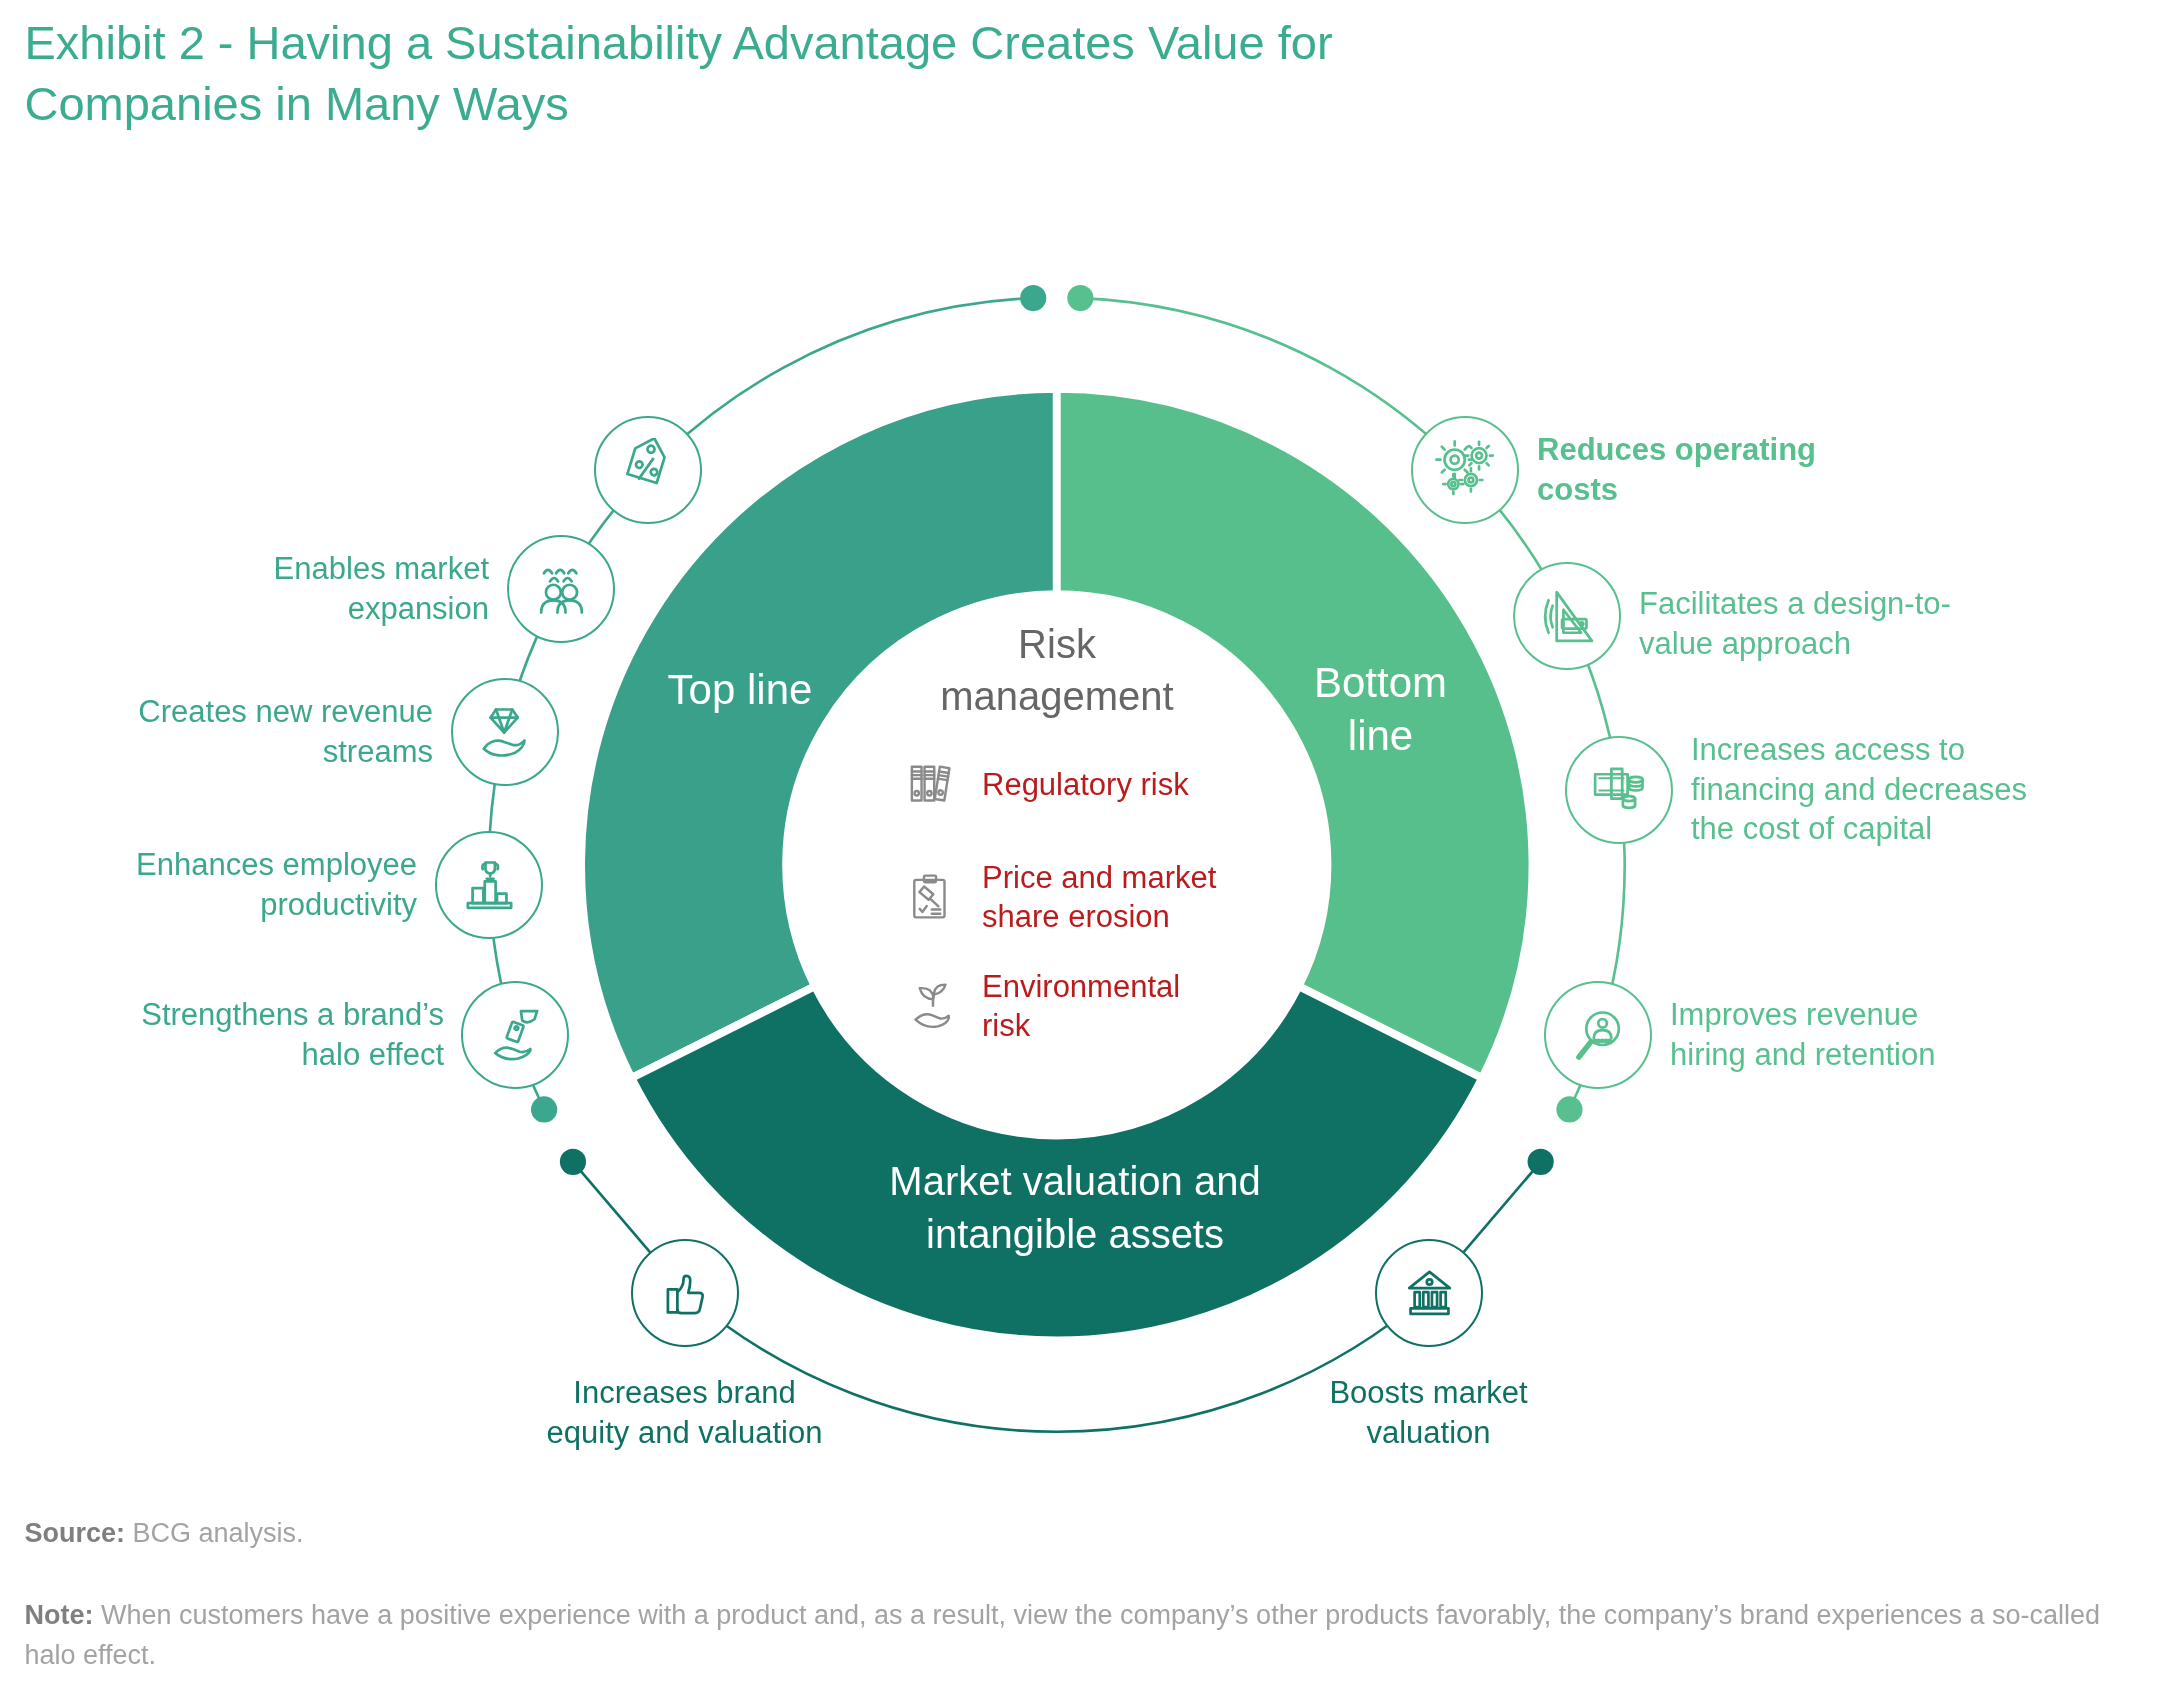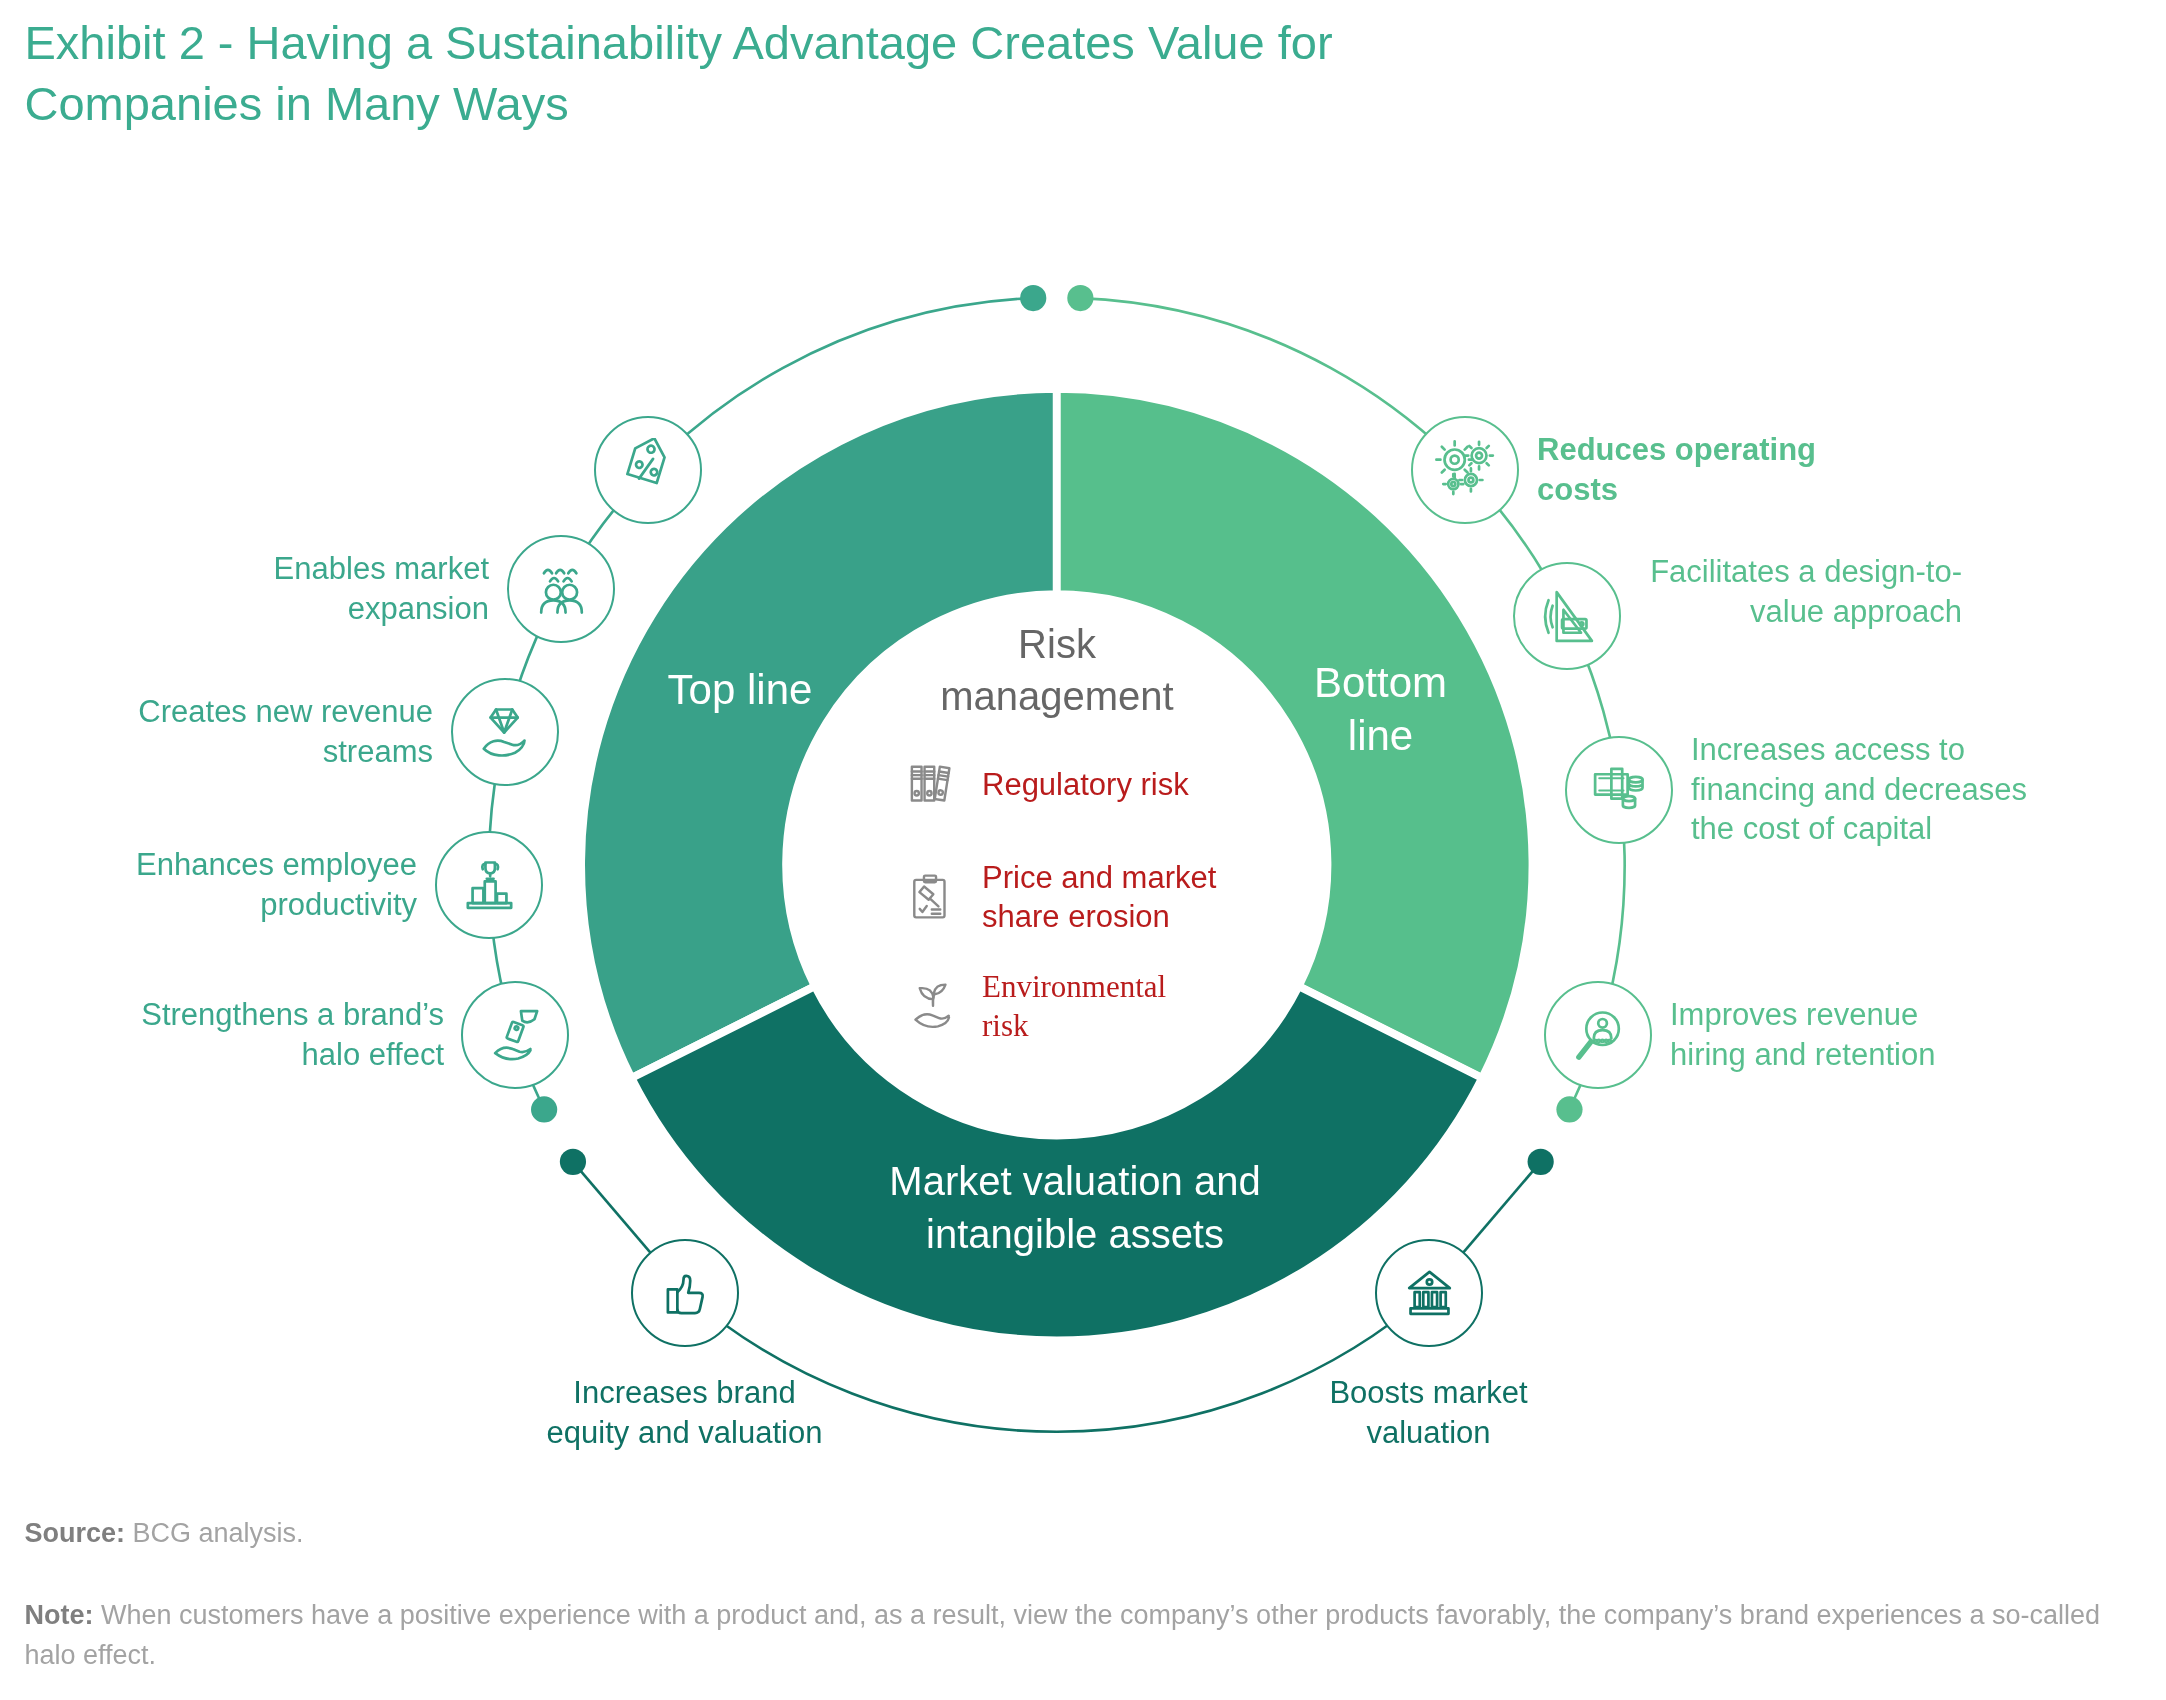--- a/index.html
+++ b/index.html
@@ -11,21 +11,21 @@
   .lbl{position:absolute;z-index:3;font-size:31px;line-height:1.28;}
   .lbl.teal{color:#3BA78C;text-align:right;}
   .lbl.light{color:#58BF8E;text-align:left;}
   .lbl.dark{color:#0F7164;text-align:center;}
   .seg-label{position:absolute;z-index:3;color:#fff;text-align:center;font-size:42px;line-height:1.25;}
   .seg-label.market{font-size:40px;line-height:1.32;}
   .center-heading{position:absolute;left:926px;top:618px;width:262px;z-index:3;text-align:center;
                   color:#666;font-size:40px;line-height:1.3;}
   .center-row{position:absolute;left:901px;width:376px;z-index:3;display:flex;align-items:center;gap:23px;}
   .center-row .txt{color:#b91c1c;font-size:31px;line-height:1.25;max-width:297px;}
-  .center-row.r3 .txt{max-width:218px;font-family:Liberation Serif, serif;}
+  .center-row.r3 .txt{max-width:218px;}
   .icon-circle{position:absolute;width:108px;height:108px;border-radius:50%;background:#fff;
                box-sizing:border-box;border:2.2px solid currentColor;display:flex;
                align-items:center;justify-content:center;z-index:2;}
   .teal-group{color:#3BA78C;} .light-group{color:#58BF8E;} .dark-group{color:#0F7164;}
   .icon-circle svg{stroke:currentColor;fill:none;stroke-width:2;stroke-linecap:round;stroke-linejoin:round;}
   .center-row svg{stroke:#8a8a8a;fill:none;stroke-width:2;stroke-linecap:round;stroke-linejoin:round;flex:0 0 auto;}
   .footer{position:absolute;left:24.5px;top:1513px;width:2117px;z-index:3;
           font-size:27px;line-height:1.5;color:#a3a3a3;}
   .footer b{color:#7f7f7f;font-weight:700;}
   .footer p{margin:0;}
@@ -223,21 +223,21 @@
       <rect x="10" y="35" width="28" height="4"></rect>
     </svg>
   </div>
 
   <div class="lbl teal" style="right:1677px;top:549px;width:262px;">Enables market expansion</div>
   <div class="lbl teal" style="right:1733px;top:692px;width:297px;">Creates new revenue streams</div>
   <div class="lbl teal" style="right:1749px;top:845px;width:314px;">Enhances employee productivity</div>
   <div class="lbl teal" style="right:1722px;top:995px;width:332px;">Strengthens a brand’s halo effect</div>
 
   <div class="lbl light" style="left:1537px;top:430px;width:288px;font-weight:bold;">Reduces operating costs</div>
-  <div class="lbl light" style="left:1639px;top:552px;width:323px;text-align:right;">Facilitates a design-to-value approach</div>
+  <div class="lbl light" style="left:1639px;top:584px;width:323px;">Facilitates a design-to-value approach</div>
   <div class="lbl light" style="left:1691px;top:730px;width:349px;">Increases access to financing and decreases the cost of capital</div>
   <div class="lbl light" style="left:1670px;top:995px;width:323px;">Improves revenue hiring and retention</div>
 
   <div class="lbl dark" style="left:536px;top:1373px;width:297px;">Increases brand equity and valuation</div>
   <div class="lbl dark" style="left:1315px;top:1373px;width:227px;">Boosts market valuation</div>
 
   <div class="footer">
     <p class="source"><b>Source:</b> <span>BCG analysis.</span></p>
     <p class="note"><b>Note:</b> <span>When customers have a positive experience with a product and, as a result, view the company’s other products favorably, the company’s brand experiences a so-called halo effect.</span></p>
   </div>

